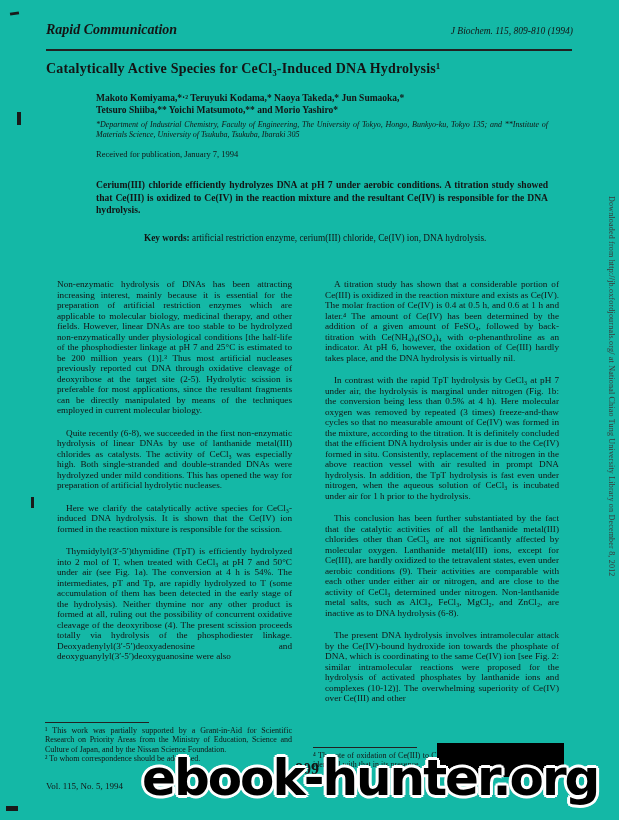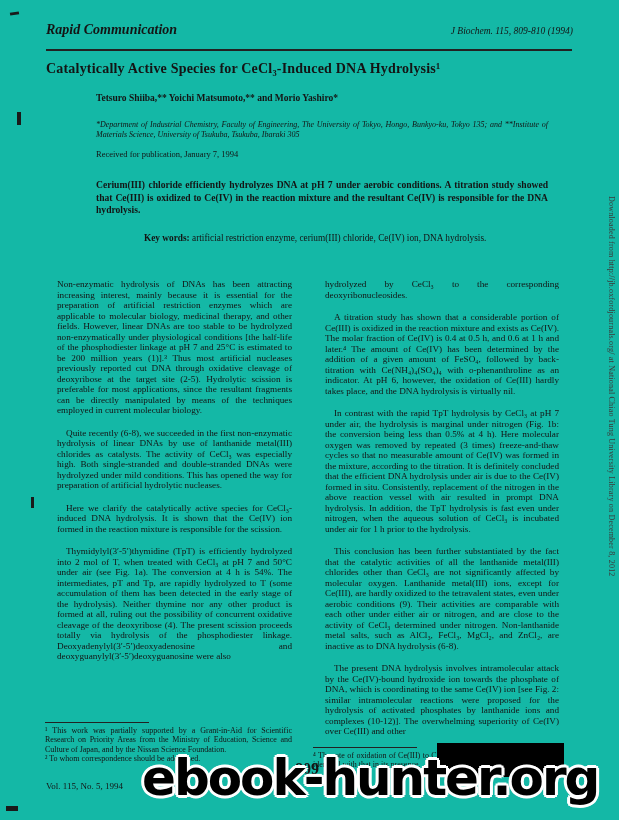--- a/index.html
+++ b/index.html
@@ -53,20 +53,21 @@
   <div class="header">
     <div class="header-left">Rapid Communication</div>
     <div class="header-right">J Biochem. 115, 809-810 (1994)</div>
   </div>
 
   <div class="rule"></div>
 
   <h1 class="title">Catalytically Active Species for CeCl₃-Induced DNA Hydrolysis¹</h1>
 
   <div class="authors">
+    <div>Makoto Komiyama,*·² Teruyuki Kodama,* Naoya Takeda,* Jun Sumaoka,*</div>
     <div>Tetsuro Shiiba,** Yoichi Matsumoto,** and Morio Yashiro*</div>
   </div>
 
   <div class="affil">*Department of Industrial Chemistry, Faculty of Engineering, The University of Tokyo, Hongo, Bunkyo-ku, Tokyo 135; and **Institute of Materials Science, University of Tsukuba, Tsukuba, Ibaraki 305</div>
 
   <div class="received">Received for publication, January 7, 1994</div>
 
   <div class="abstract">Cerium(III) chloride efficiently hydrolyzes DNA at pH 7 under aerobic conditions. A titration study showed that Ce(III) is oxidized to Ce(IV) in the reaction mixture and the resultant Ce(IV) is responsible for the DNA hydrolysis.</div>
 
   <div class="keywords">
@@ -82,21 +83,20 @@
     </div>
     <div class="footnotes">
       <div class="fn-rule"></div>
       <p class="fn">¹ This work was partially supported by a Grant-in-Aid for Scientific Research on Priority Areas from the Ministry of Education, Science and Culture of Japan, and by the Nissan Science Foundation.</p>
       <p class="fn">² To whom correspondence should be addressed.</p>
     </div>
   </div>
 
   <div class="col col-right">
     <div class="col-body">
-      <p class="para">hydrolyzed by CeCl₃ to the corresponding deoxyribonucleosides.</p>
       <p class="para indent">A titration study has shown that a considerable portion of Ce(III) is oxidized in the reaction mixture and exists as Ce(IV). The molar fraction of Ce(IV) is 0.4 at 0.5 h, and 0.6 at 1 h and later.⁴ The amount of Ce(IV) has been determined by the addition of a given amount of FeSO₄, followed by back-titration with Ce(NH₄)₄(SO₄)₄ with o-phenanthroline as an indicator. At pH 6, however, the oxidation of Ce(III) hardly takes place, and the DNA hydrolysis is virtually nil.</p>
       <p class="para indent">In contrast with the rapid TpT hydrolysis by CeCl₃ at pH 7 under air, the hydrolysis is marginal under nitrogen (Fig. 1b: the conversion being less than 0.5% at 4 h). Here molecular oxygen was removed by repeated (3 times) freeze-and-thaw cycles so that no measurable amount of Ce(IV) was formed in the mixture, according to the titration. It is definitely concluded that the efficient DNA hydrolysis under air is due to the Ce(IV) formed in situ. Consistently, replacement of the nitrogen in the above reaction vessel with air resulted in prompt DNA hydrolysis. In addition, the TpT hydrolysis is fast even under nitrogen, when the aqueous solution of CeCl₃ is incubated under air for 1 h prior to the hydrolysis.</p>
       <p class="para indent">This conclusion has been further substantiated by the fact that the catalytic activities of all the lanthanide metal(III) chlorides other than CeCl₃ are not significantly affected by molecular oxygen. Lanthanide metal(III) ions, except for Ce(III), are hardly oxidized to the tetravalent states, even under aerobic conditions (9). Their activities are comparable with each other under either air or nitrogen, and are close to the activity of CeCl₃ determined under nitrogen. Non-lanthanide metal salts, such as AlCl₃, FeCl₃, MgCl₂, and ZnCl₂, are inactive as to DNA hydrolysis (6-8).</p>
       <p class="para indent">The present DNA hydrolysis involves intramolecular attack by the Ce(IV)-bound hydroxide ion towards the phosphate of DNA, which is coordinating to the same Ce(IV) ion [see Fig. 2: similar intramolecular reactions were proposed for the hydrolysis of activated phosphates by lanthanide ions and complexes (10-12)]. The overwhelming superiority of Ce(IV) over Ce(III) and other</p>
     </div>
     <div class="footnotes">
       <div class="fn-rule"></div>
       <p class="fn">⁴ The rate of oxidation of Ce(III) to Ce(IV) in the absence of TpT is almost identical with that in its presence.</p>
     </div>
   </div>

